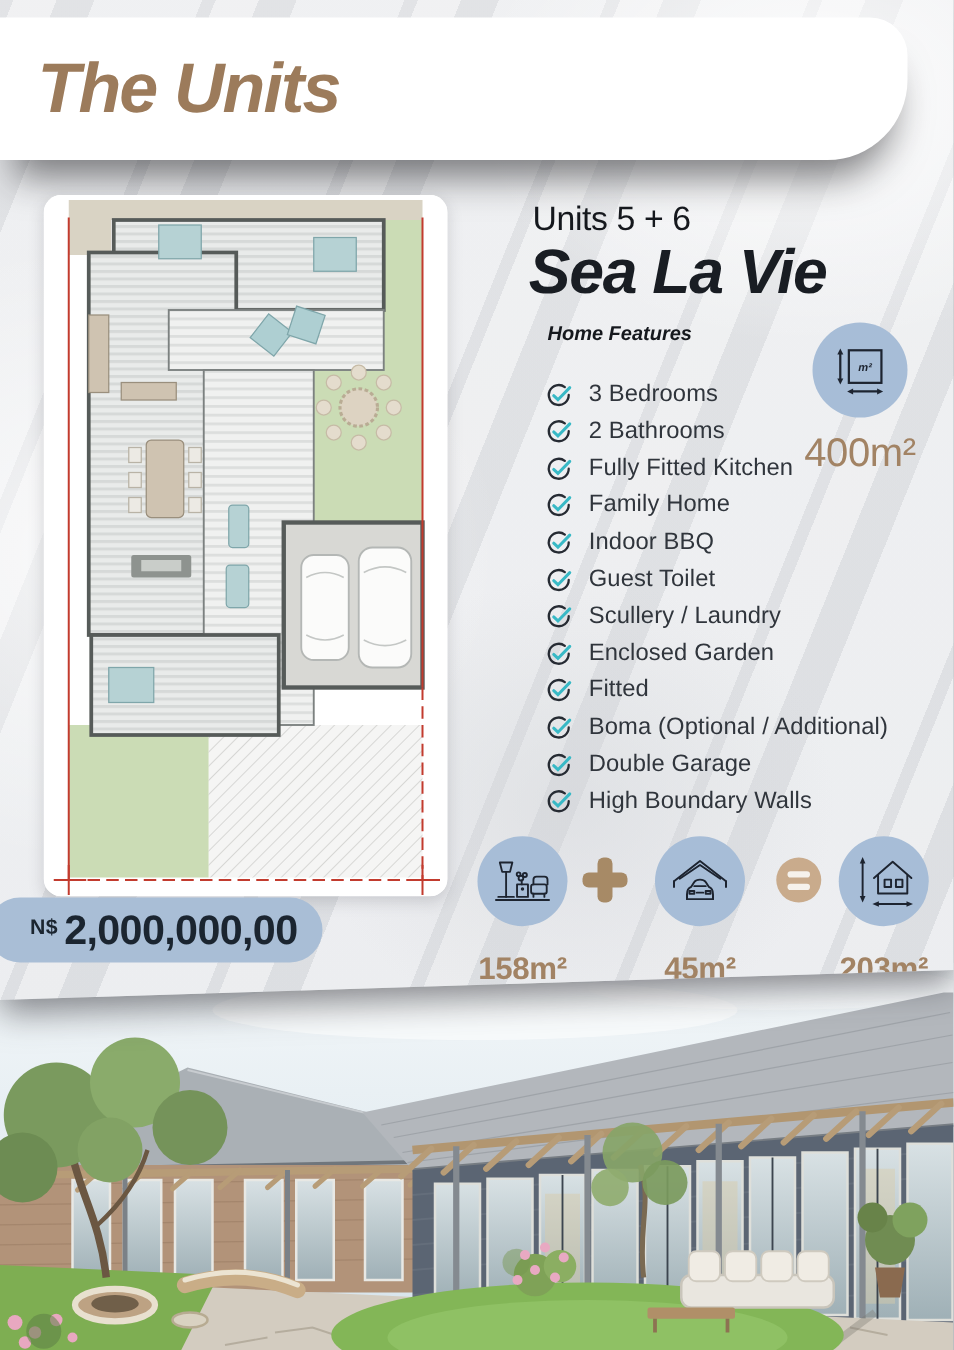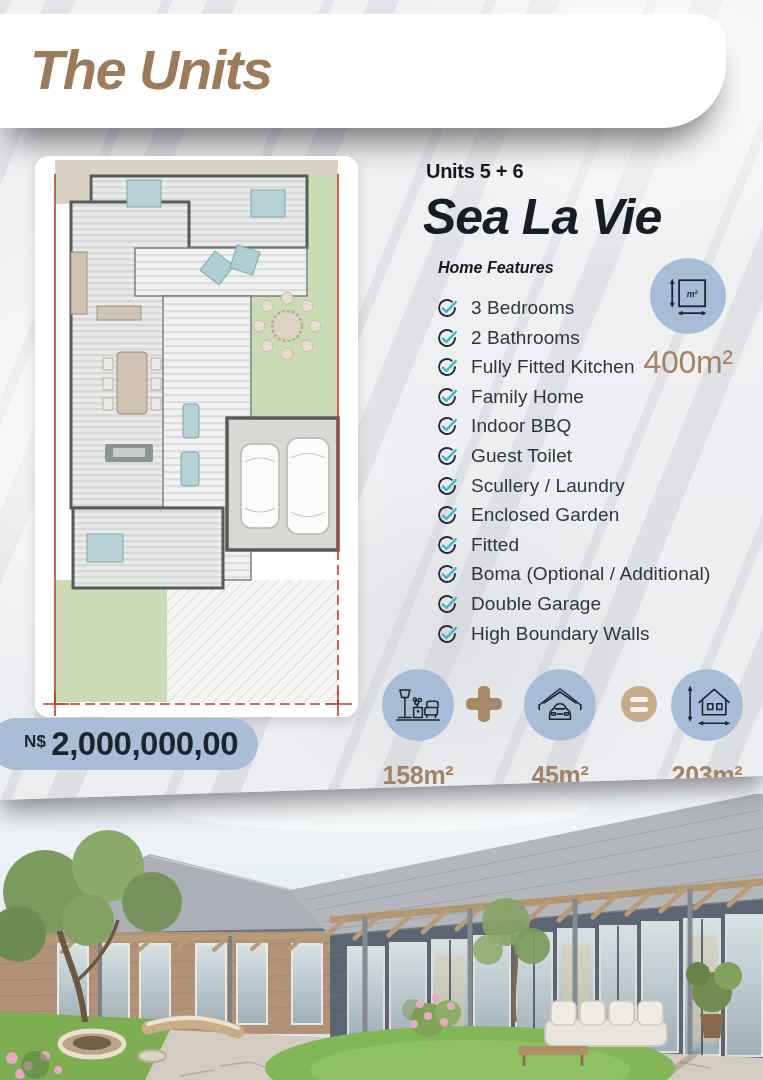--- a/index.html
+++ b/index.html
@@ -38,28 +38,28 @@
 
   
   .price-pill{position:absolute;left:-10px;top:718px;width:268px;height:52px;background:#a9bed6;
     border-radius:28px;display:flex;align-items:baseline;justify-content:flex-end;
     padding:0 20px 0 0;color:#1b2530;}
   .price-currency{font-weight:700;font-size:17px;letter-spacing:.3px;align-self:center;
     transform:translateY(-2px);margin-right:5px;}
   .price-amount{font-weight:700;font-size:33px;letter-spacing:-.5px;align-self:center;text-align:right;}
 
   
-  .unit-label{position:absolute;left:426px;top:160px;font-weight:700;font-size:20px;
+  .unit-label{position:absolute;left:426px;top:160px;font-weight:400;font-size:27px;
     letter-spacing:-.3px;color:#15181d;}
   .unit-name{position:absolute;left:423px;top:188px;font-style:italic;font-weight:700;
     font-size:50px;letter-spacing:-1px;color:#191d23;}
   .features-heading{position:absolute;left:438px;top:259px;font-style:italic;font-weight:700;
     font-size:16px;color:#15181d;}
   .features-list{position:absolute;left:436px;top:297px;margin:0;padding:0;list-style:none;}
-  .features-list li{display:flex;align-items:flex-start;height:29.6px;}
+  .features-list li{display:flex;align-items:flex-end;height:29.6px;}
   .chk{width:22px;height:22px;flex:0 0 22px;margin-right:13px;}
   .chk .c{fill:none;stroke:#262b33;stroke-width:2;stroke-linecap:round;}
   .chk .t{fill:none;stroke:#38b9c6;stroke-width:2.6;stroke-linecap:round;}
   .feature-text{font-size:19px;color:#30353c;letter-spacing:.1px;}
 
   
   .stand-badge{position:absolute;left:650px;top:258px;width:76px;height:76px;border-radius:50%;
     background:#a7bdd7;display:flex;align-items:center;justify-content:center;font-style:italic;}
   .stand-label{position:absolute;left:636px;top:344px;width:104px;text-align:center;
     font-weight:400;font-size:32px;color:#a28364;letter-spacing:-.3px;}

